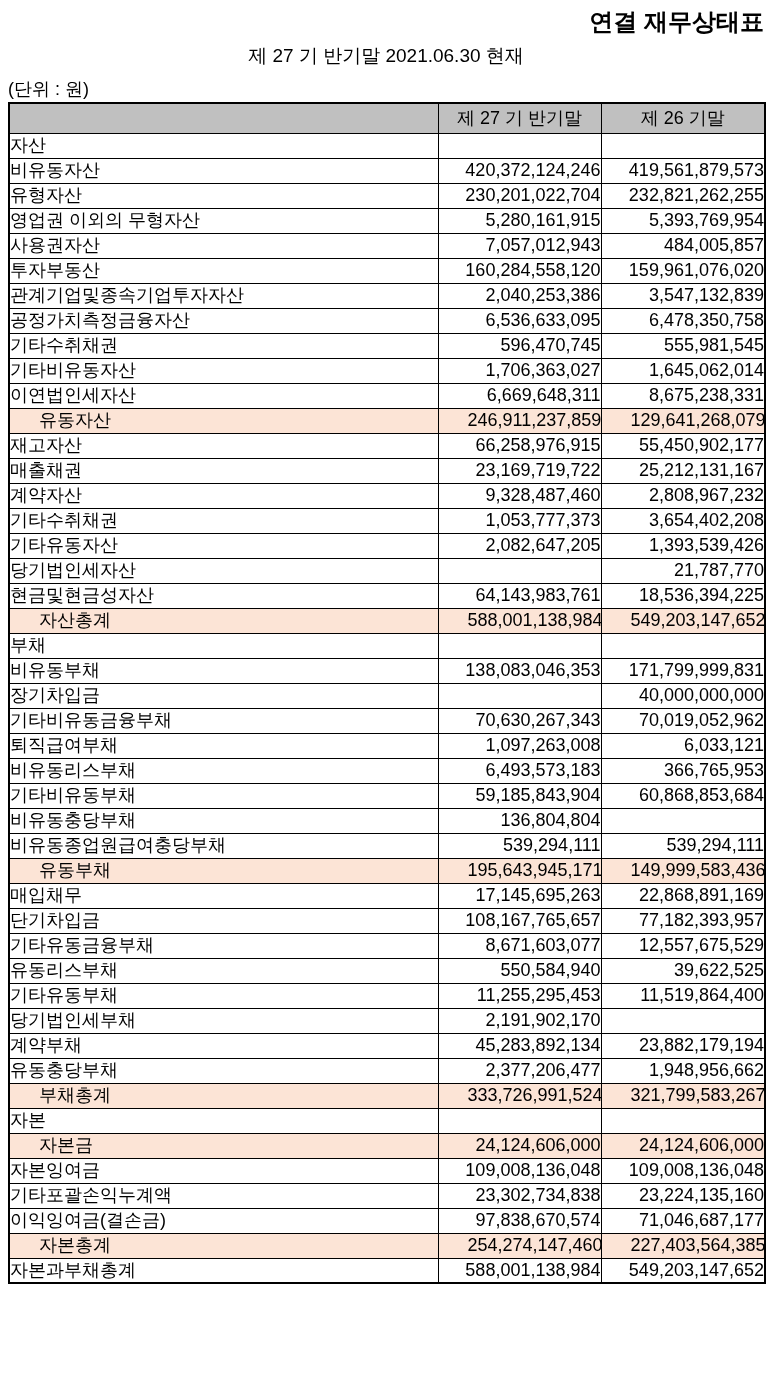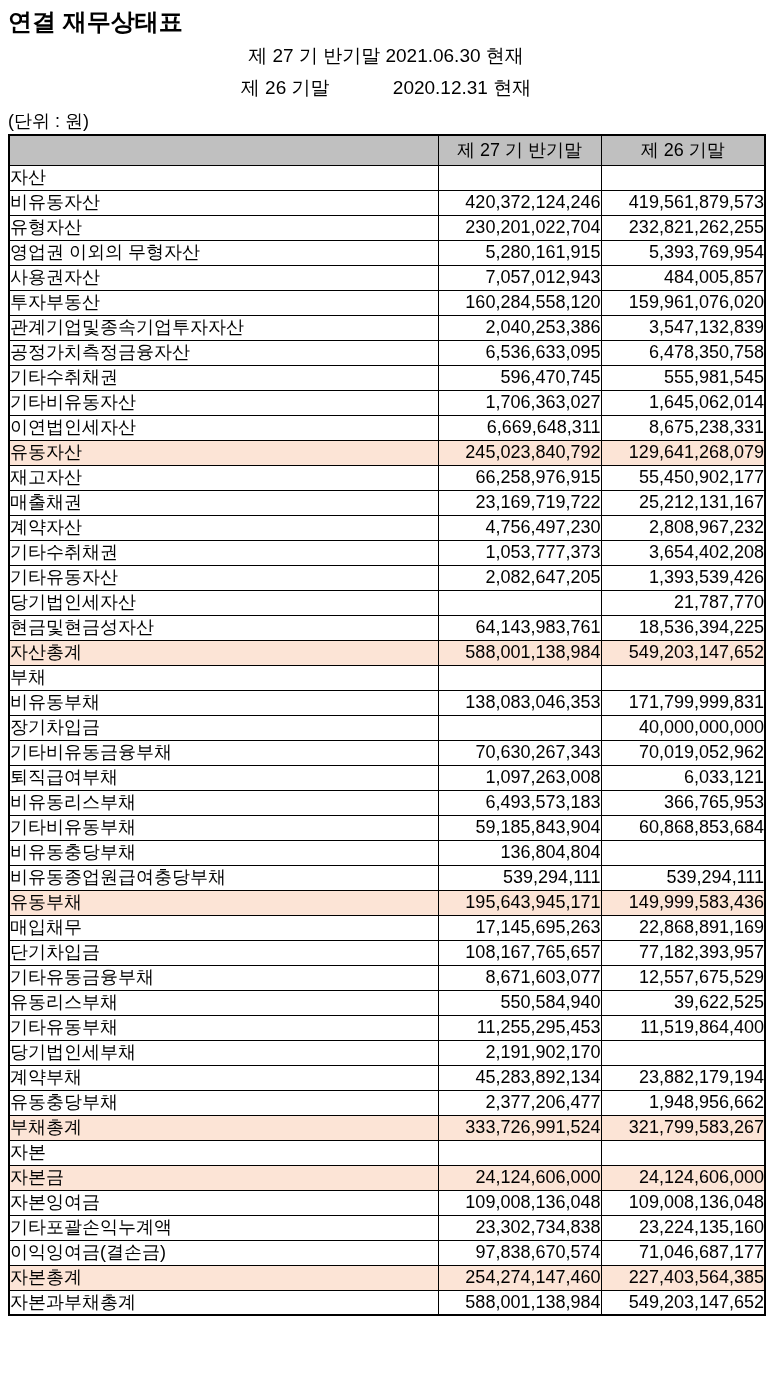--- a/index.html
+++ b/index.html
@@ -13,21 +13,21 @@
     width: 772px;
     height: 1389px;
     background: #ffffff;
     color: #000000;
     font-family: "Liberation Sans", "DejaVu Sans", sans-serif;
     overflow: hidden;
   }
   .page { padding: 6px 8px 0 8px; }
   .title {
     margin: 2px 0 8px 0;
-    text-align: left;
+    text-align: right;
     font-size: 24px;
     font-weight: bold;
     line-height: 28px;
   }
   .subtitle {
     text-align: center;
     font-size: 19px;
     line-height: 24px;
     white-space: pre;
     margin-top: 8px;
@@ -57,32 +57,31 @@
     height: 30px;
     text-align: center;
     padding: 0;
   }
   table.fs td { height: 25px; padding: 0; }
   td.label { text-align: left; }
   td.ind0 { padding-left: 3px; }
   td.ind1 { padding-left: 31px; }
   td.ind2 { padding-left: 59px; }
   td.num { text-align: right; padding-right: 4px; }
-  tr.hl td { background: var(--highlight-bg); }
+  tr.hl td { background: var(--highlight-bg); padding-left: 29px; }
   .c-label { width: 429px; }
   .c-val1 { width: 163px; }
   .c-val2 { width: 164px; }
 </style>
 </head>
 <body>
 
 <div class="page">
   <h1 class="title">연결 재무상태표</h1>
   <div class="subtitle">제 27 기 반기말 2021.06.30 현재</div>
-  <div class="subtitle">제 26 기말            2020.12.31 현재</div>
   <div class="unit">(단위 : 원)</div>
 
   <table class="fs">
     <colgroup>
       <col class="c-label">
       <col class="c-val1">
       <col class="c-val2">
     </colgroup>
     <thead>
       <tr>
@@ -142,36 +141,36 @@
           <td class="num">1,706,363,027</td>
           <td class="num">1,645,062,014</td>
         </tr>
         <tr>
           <td class="label ind2">이연법인세자산</td>
           <td class="num">6,669,648,311</td>
           <td class="num">8,675,238,331</td>
         </tr>
         <tr class="hl">
           <td class="label ind1">유동자산</td>
-          <td class="num">245,023,840,792</td>
+          <td class="num">246,911,237,859</td>
           <td class="num">129,641,268,079</td>
         </tr>
         <tr>
           <td class="label ind2">재고자산</td>
           <td class="num">66,258,976,915</td>
           <td class="num">55,450,902,177</td>
         </tr>
         <tr>
           <td class="label ind2">매출채권</td>
           <td class="num">23,169,719,722</td>
           <td class="num">25,212,131,167</td>
         </tr>
         <tr>
           <td class="label ind2">계약자산</td>
-          <td class="num">4,756,497,230</td>
+          <td class="num">9,328,487,460</td>
           <td class="num">2,808,967,232</td>
         </tr>
         <tr>
           <td class="label ind2">기타수취채권</td>
           <td class="num">1,053,777,373</td>
           <td class="num">3,654,402,208</td>
         </tr>
         <tr>
           <td class="label ind2">기타유동자산</td>
           <td class="num">2,082,647,205</td>

